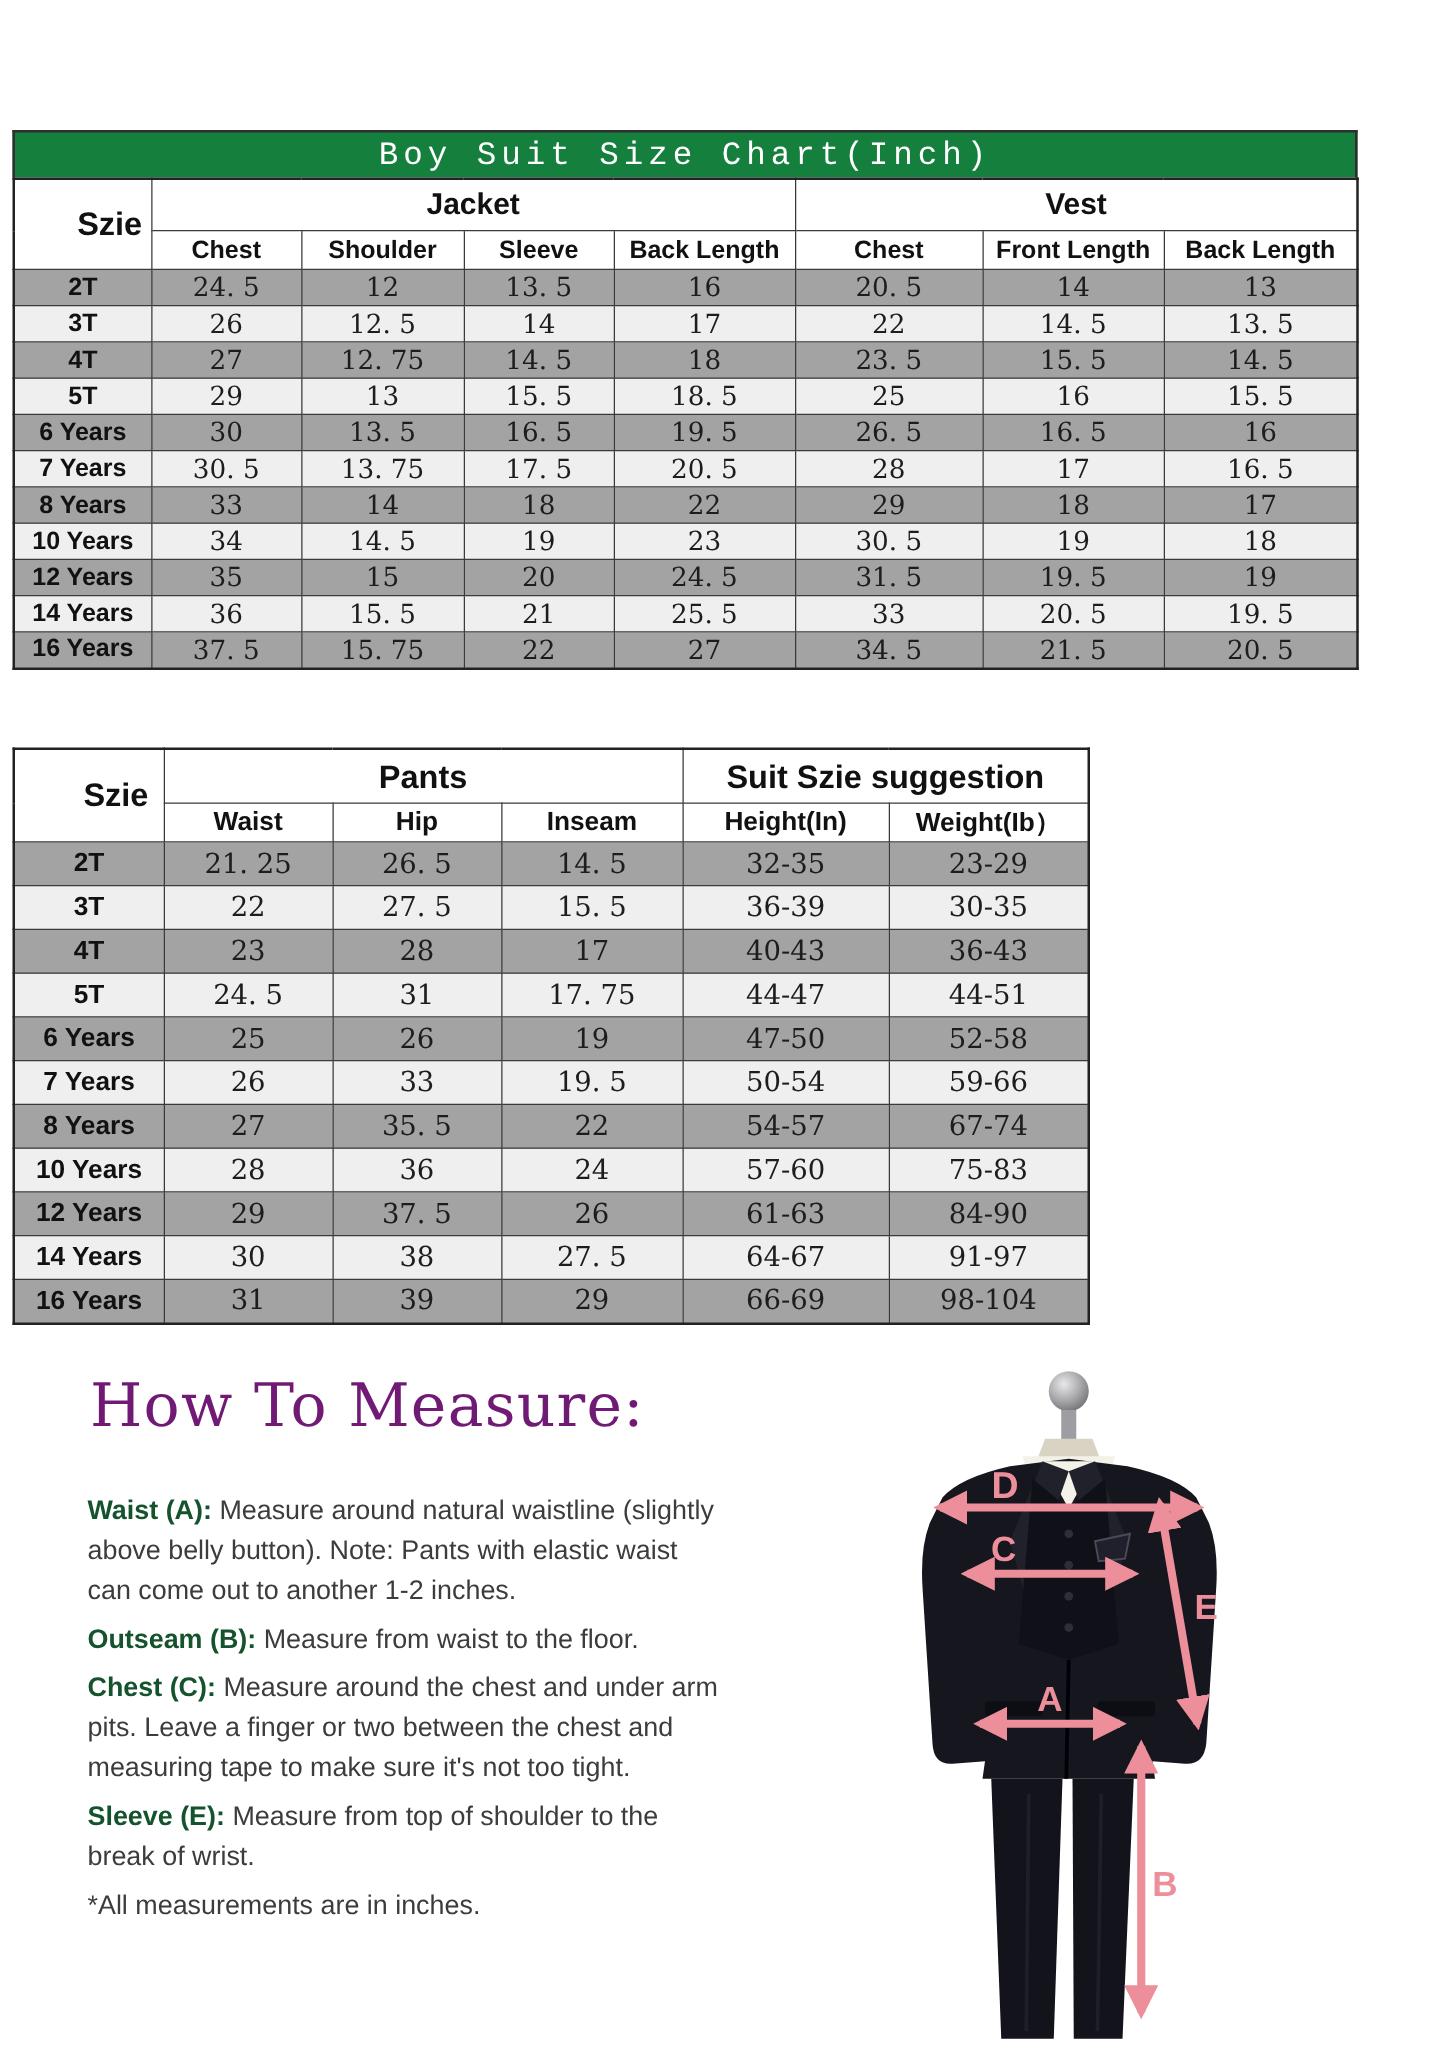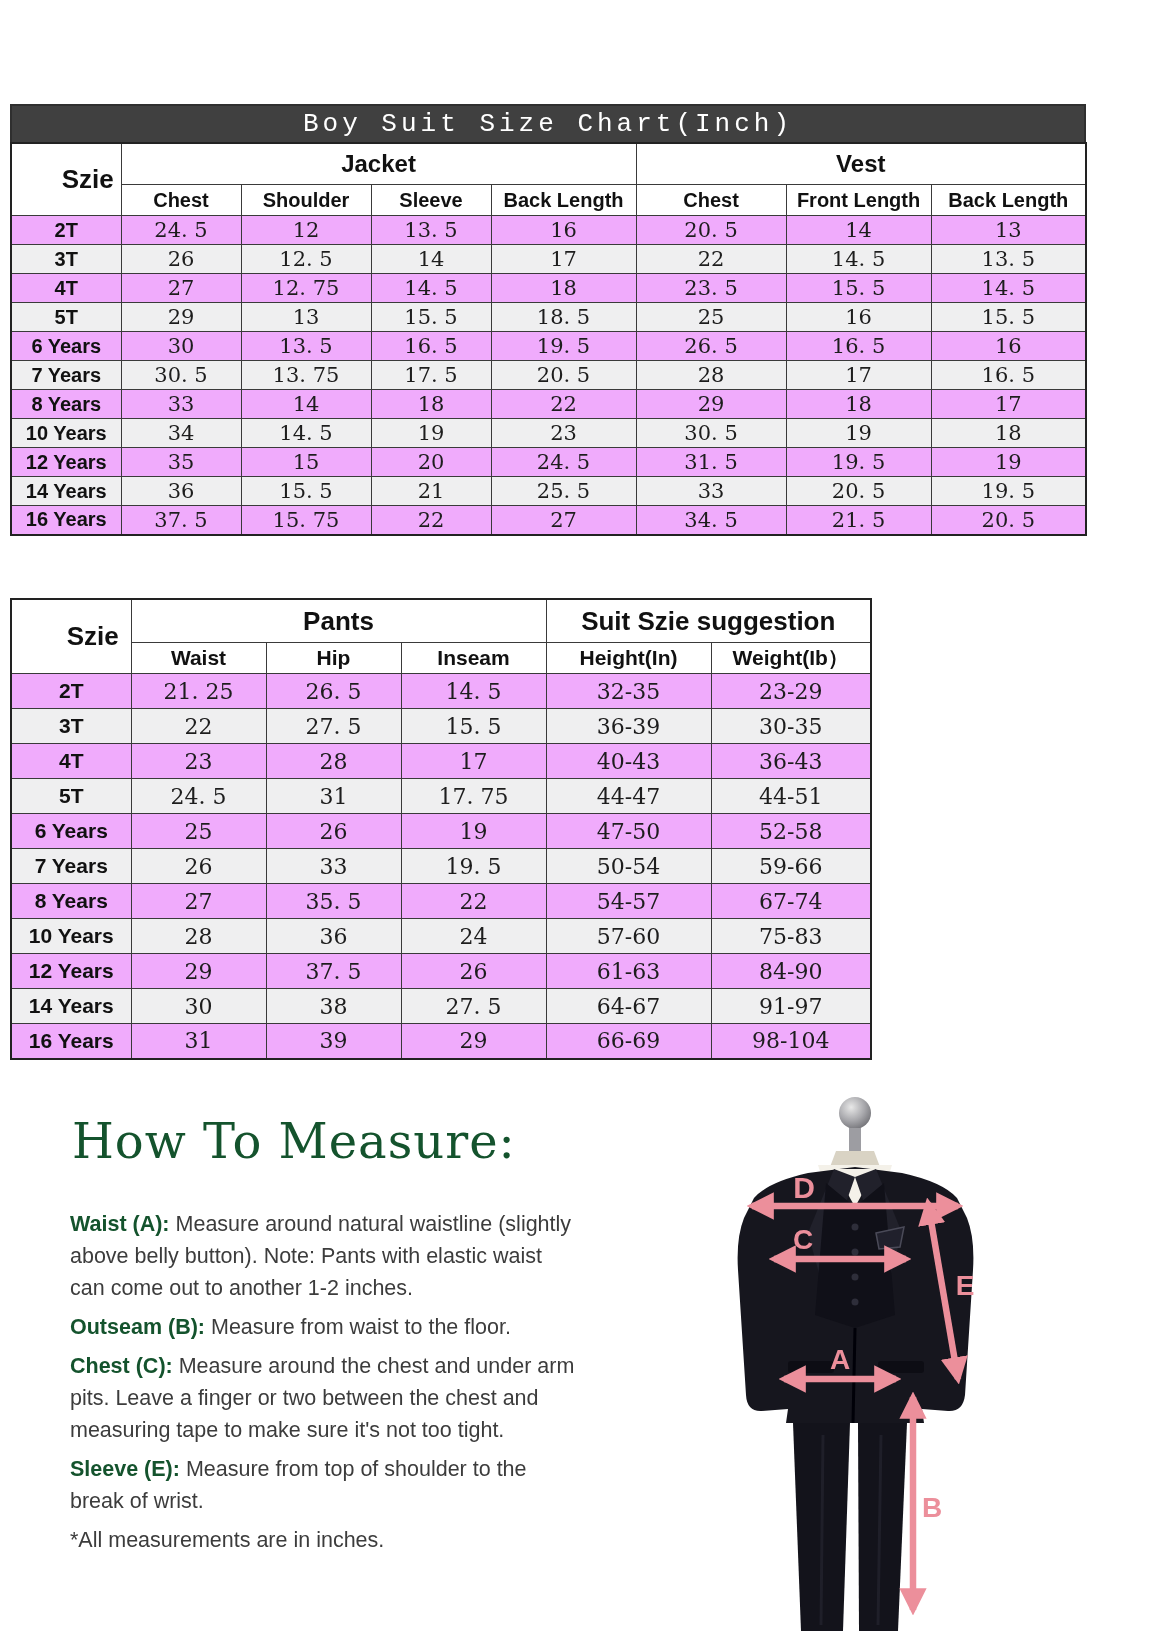--- a/index.html
+++ b/index.html
@@ -5,48 +5,48 @@
   html,body{margin:0;padding:0}
   body{
     width:1150px;height:1650px;position:relative;overflow:hidden;
     background:#ffffff;font-family:"Liberation Sans",sans-serif;color:#111;
   }
   
   .chart-block{position:absolute;left:10px;}
   #jacket-block{top:104px;width:1076px;}
   #pants-block{top:598px;width:860px;}
   .title-bar{
-    height:38px;background:#404040;border:2px solid #2f2f2f;border-bottom:none;
+    height:38px;background:#15803d;border:2px solid #2f2f2f;border-bottom:none;
     display:flex;align-items:center;justify-content:center;box-sizing:border-box;
   }
   .title-bar span{
     font-family:"Liberation Mono",monospace;font-size:26px;letter-spacing:4px;
     color:#ffffff;white-space:nowrap;
   }
   table{border-collapse:collapse;width:100%;table-layout:fixed;border:2px solid #222;}
   th,td{border:1.5px solid #3a3a3a;text-align:center;vertical-align:middle;padding:0;}
   thead th{background:#fff;font-weight:bold;}
   .grp-header{font-size:24px;height:40px;}
   .sub-header th{font-size:20px;height:30px;}
   .size-h{font-size:26px;padding-left:43px;}
   tbody th{font-size:20px;font-weight:bold;background:inherit;}
   tbody td{font-family:"DejaVu Serif",serif;font-size:21px;color:#1d1d1d;}
-  tbody tr{background:#f0abfc;}
+  tbody tr{background:#a3a3a3;}
   tbody tr:nth-child(even){background:#efeff0;}
   #jacket-table tbody tr{height:29px;}
   #pants-table .grp-header{font-size:26px;height:42px;text-align:center;}
   #pants-table .sub-header th{font-size:21px;}
   #pants-table tbody tr{height:35px;}
   #pants-table tbody td{font-size:22px;}
   #pants-table tbody th{font-size:21px;}
   
   .howto{position:absolute;left:70px;top:1097px;width:505px;}
   .howto h1{
     font-family:"DejaVu Serif",serif;font-weight:400;font-size:48px;line-height:56px;
-    margin:16px 0 39px 2px;color:#14532d;letter-spacing:1px;
+    margin:0 0 39px 2px;color:#701a75;letter-spacing:1px;
   }
   .howto p{margin:0 0 7px;font-size:21.5px;line-height:32px;color:#3c3c3c;}
   .howto p b{color:#14532d;}
   .howto .footnote{margin-top:2px;}
   
   .diagram{position:absolute;left:660px;top:1065px;width:420px;height:580px;}
   .diagram text{
     font-family:"Liberation Sans",sans-serif;font-weight:bold;fill:#ec8f9b;
   }
 </style>

